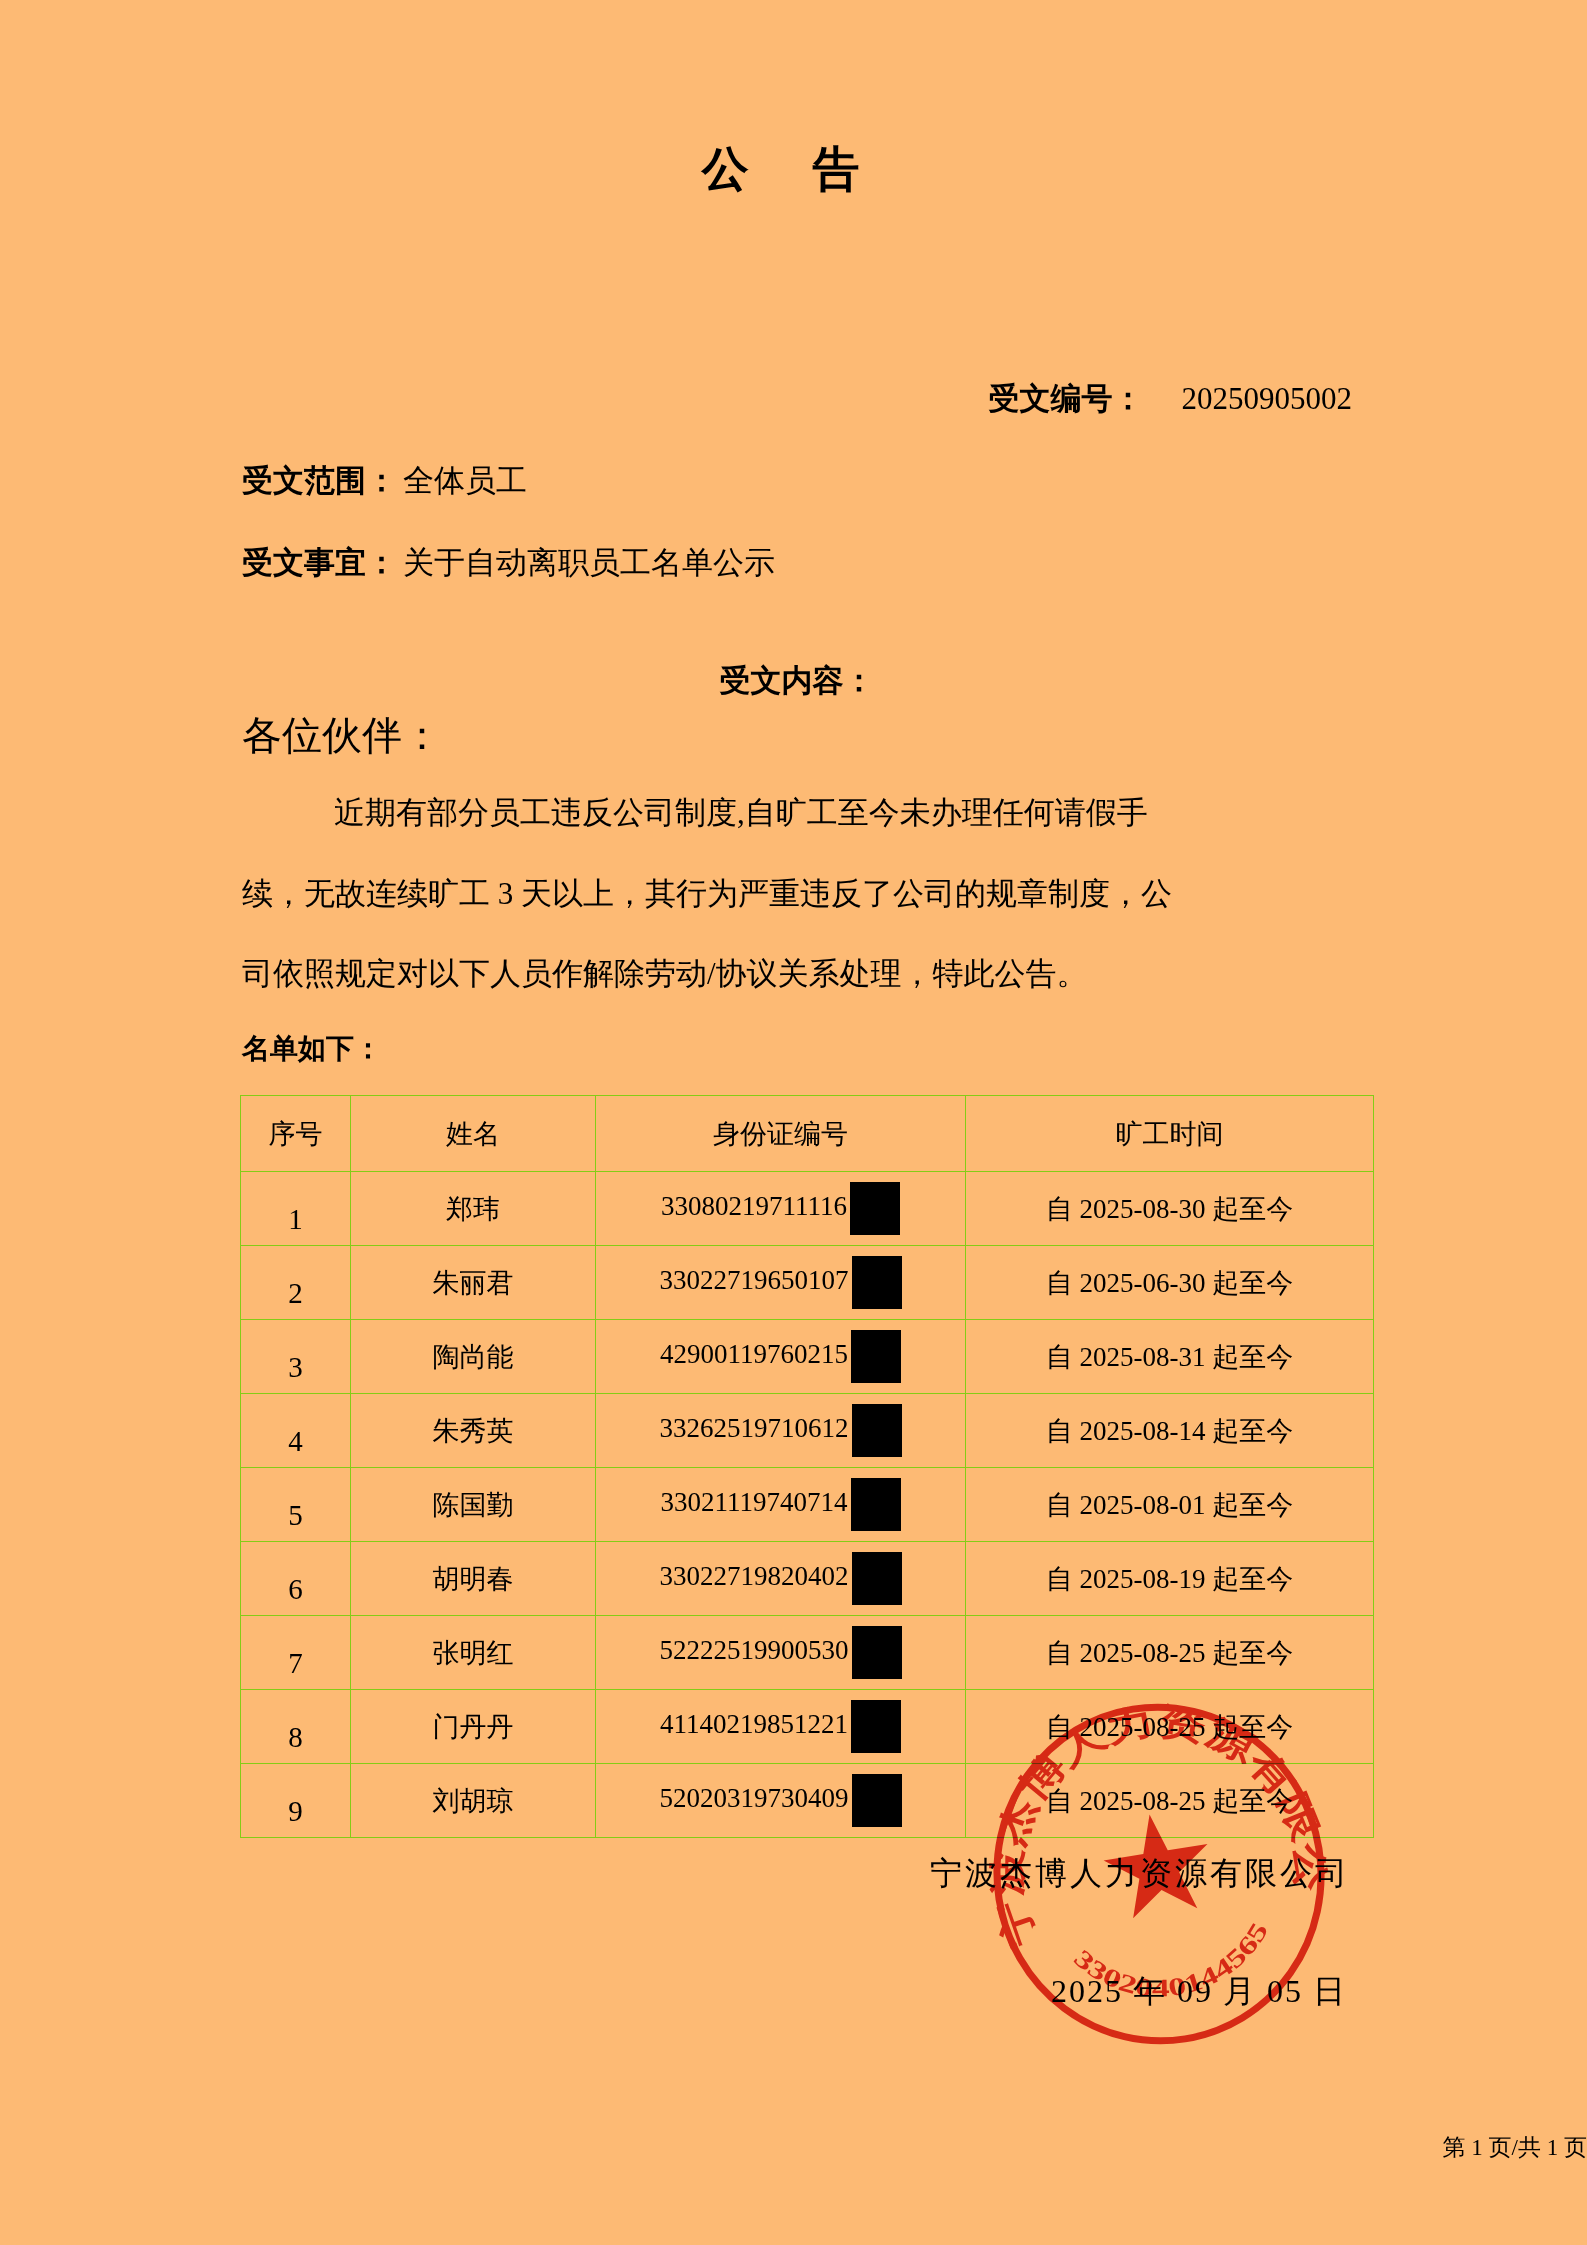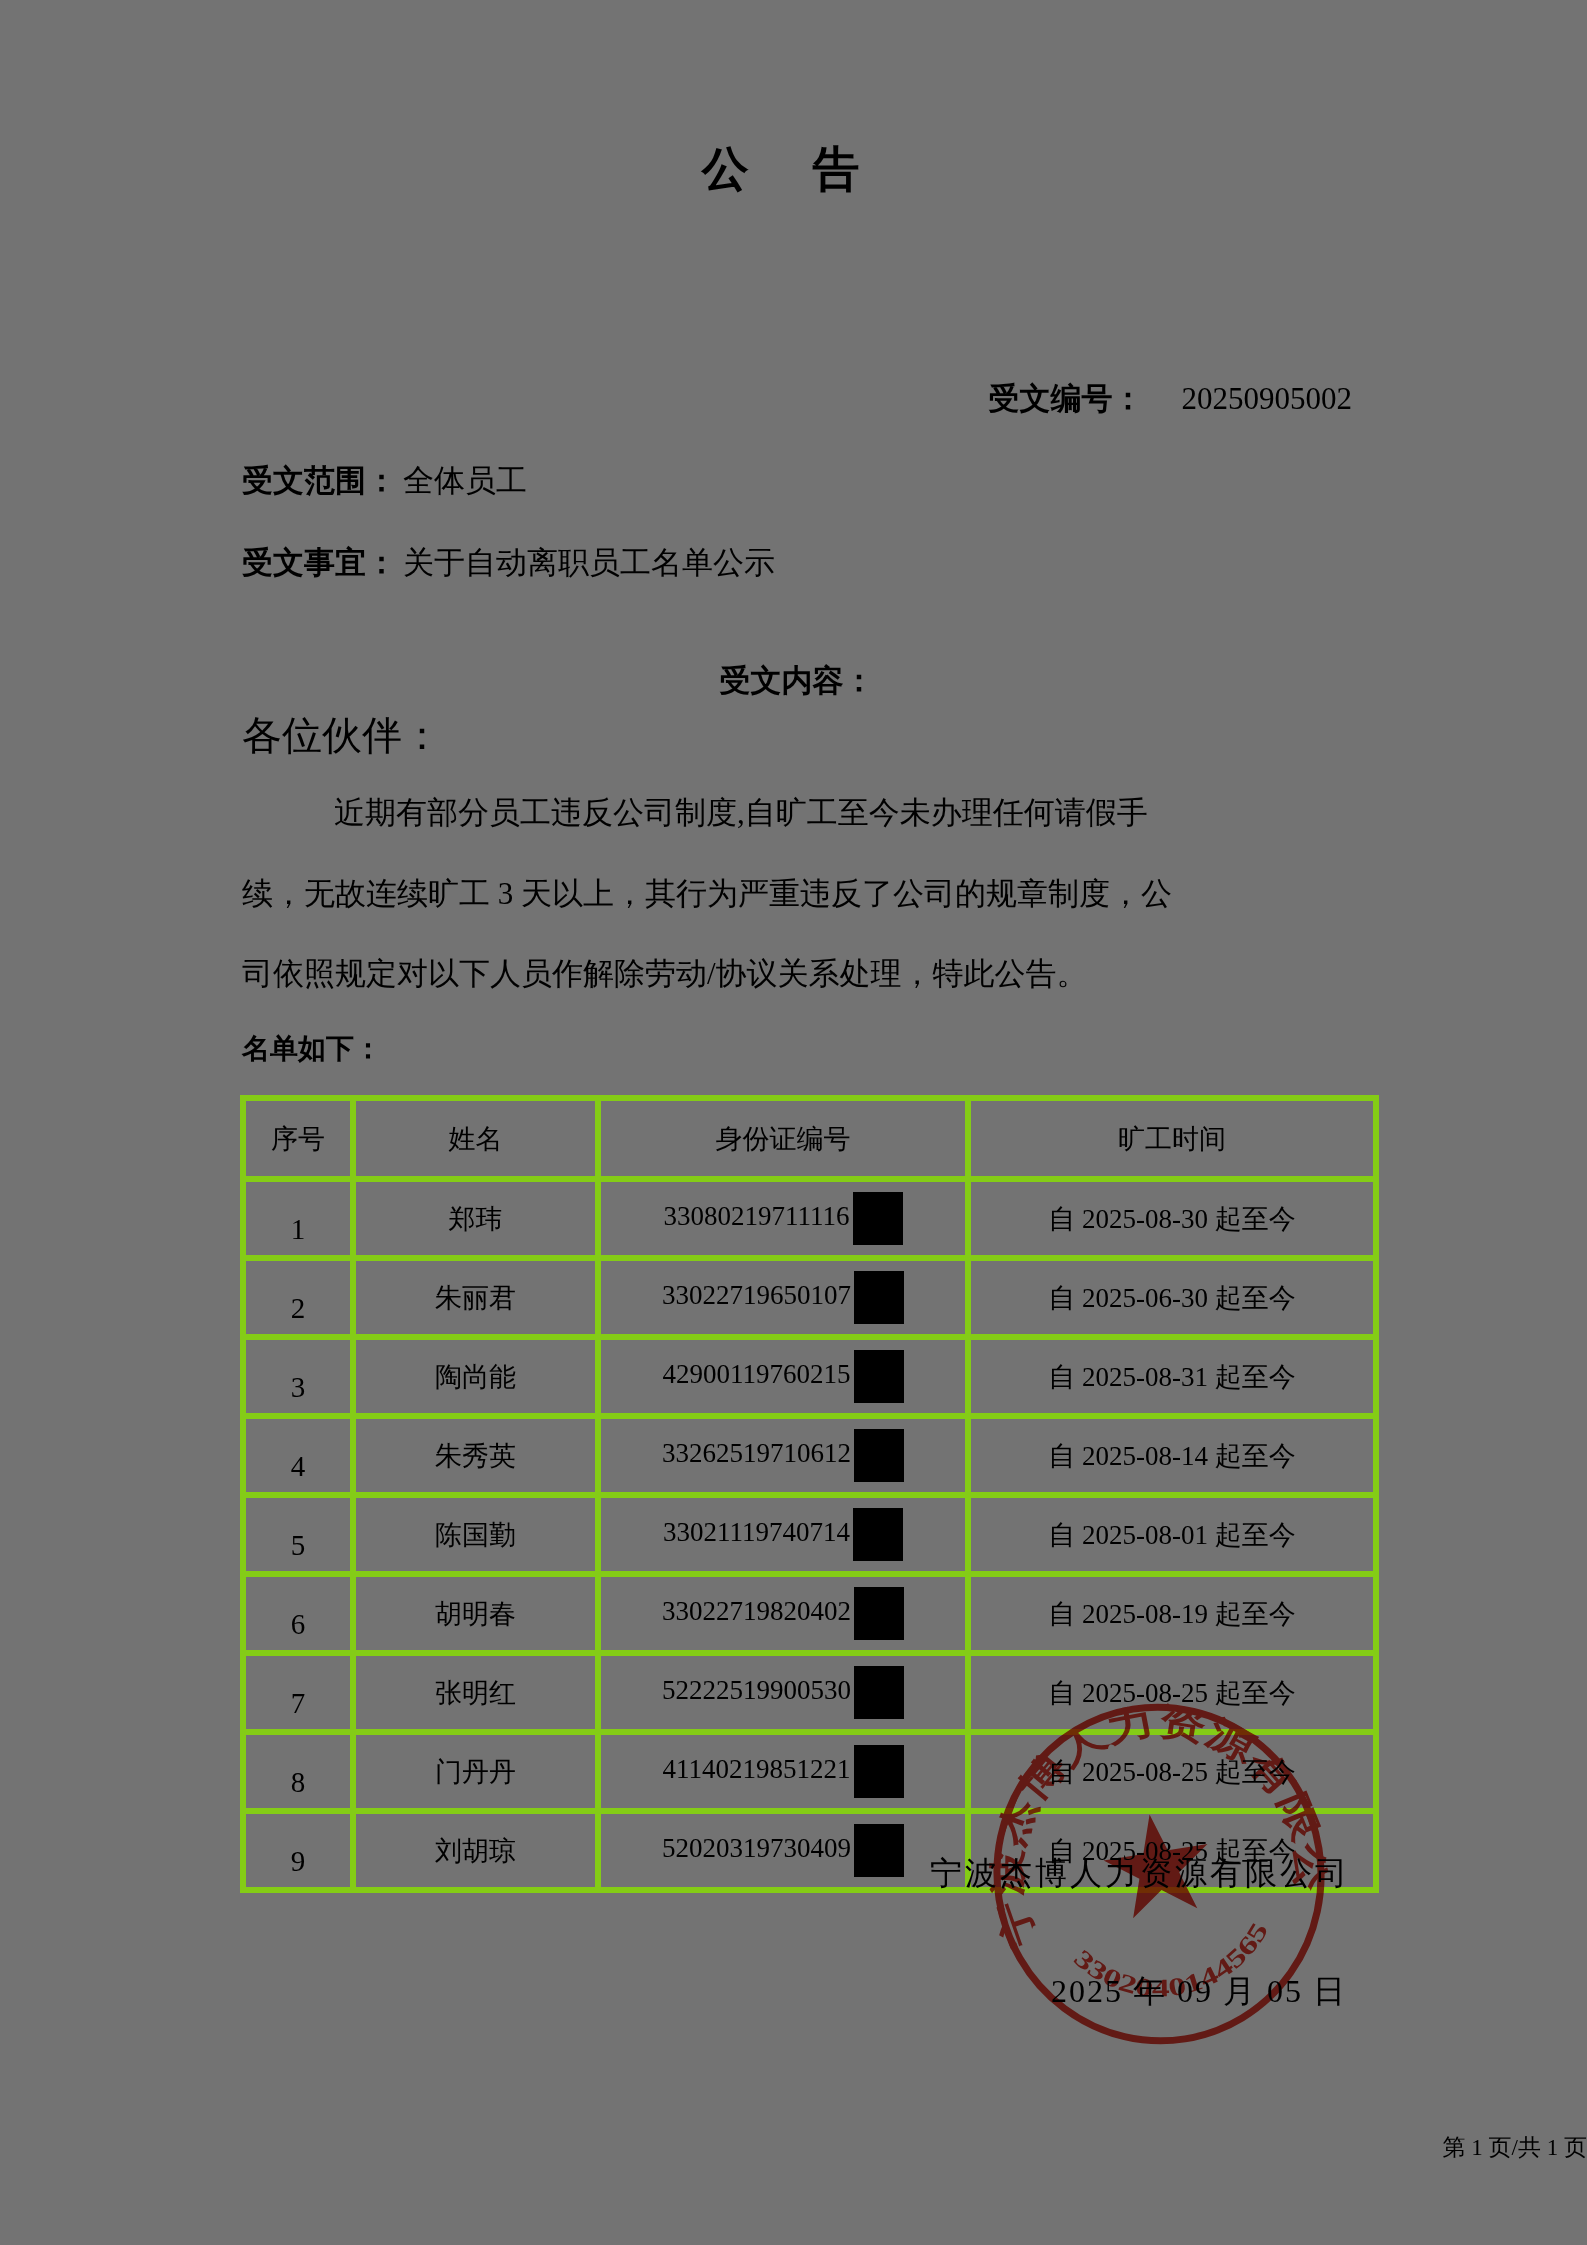--- a/index.html
+++ b/index.html
@@ -1,20 +1,20 @@
 <!DOCTYPE html>
 <html><head>
 <meta charset="utf-8">
 <style>
   html,body{margin:0;padding:0;background:#ffffff;}
   .page{
     position:relative;
     width:1587px;height:2245px;
     margin:0 auto;
-    background:#737373;
+    background:#fdba74;
     font-family:"Liberation Serif","DejaVu Serif",serif;
     color:#000;
     overflow:hidden;
   }
   .doc-title{
     position:absolute;top:138px;left:0;width:100%;
     text-align:center;
     font-size:47px;font-weight:bold;
     letter-spacing:26px;
   }
@@ -38,21 +38,21 @@
   .list-intro{
     position:absolute;left:242px;top:1030px;
     font-size:28px;font-weight:bold;
   }
   table.roster{
     position:absolute;left:240px;top:1095px;
     width:1133px;border-collapse:collapse;
     table-layout:fixed;
   }
   table.roster th,table.roster td{
-    border:6px solid #84cc16;
+    border:1px solid #84cc16;
     text-align:center;vertical-align:middle;
     font-weight:normal;
     overflow:hidden;
   }
   table.roster th{height:73px;font-size:27px;}
   table.roster td{height:71px;font-size:27px;}
   col.c-no{width:110px;}
   col.c-name{width:245px;}
   col.c-id{width:370px;}
   col.c-abs{width:408px;}

